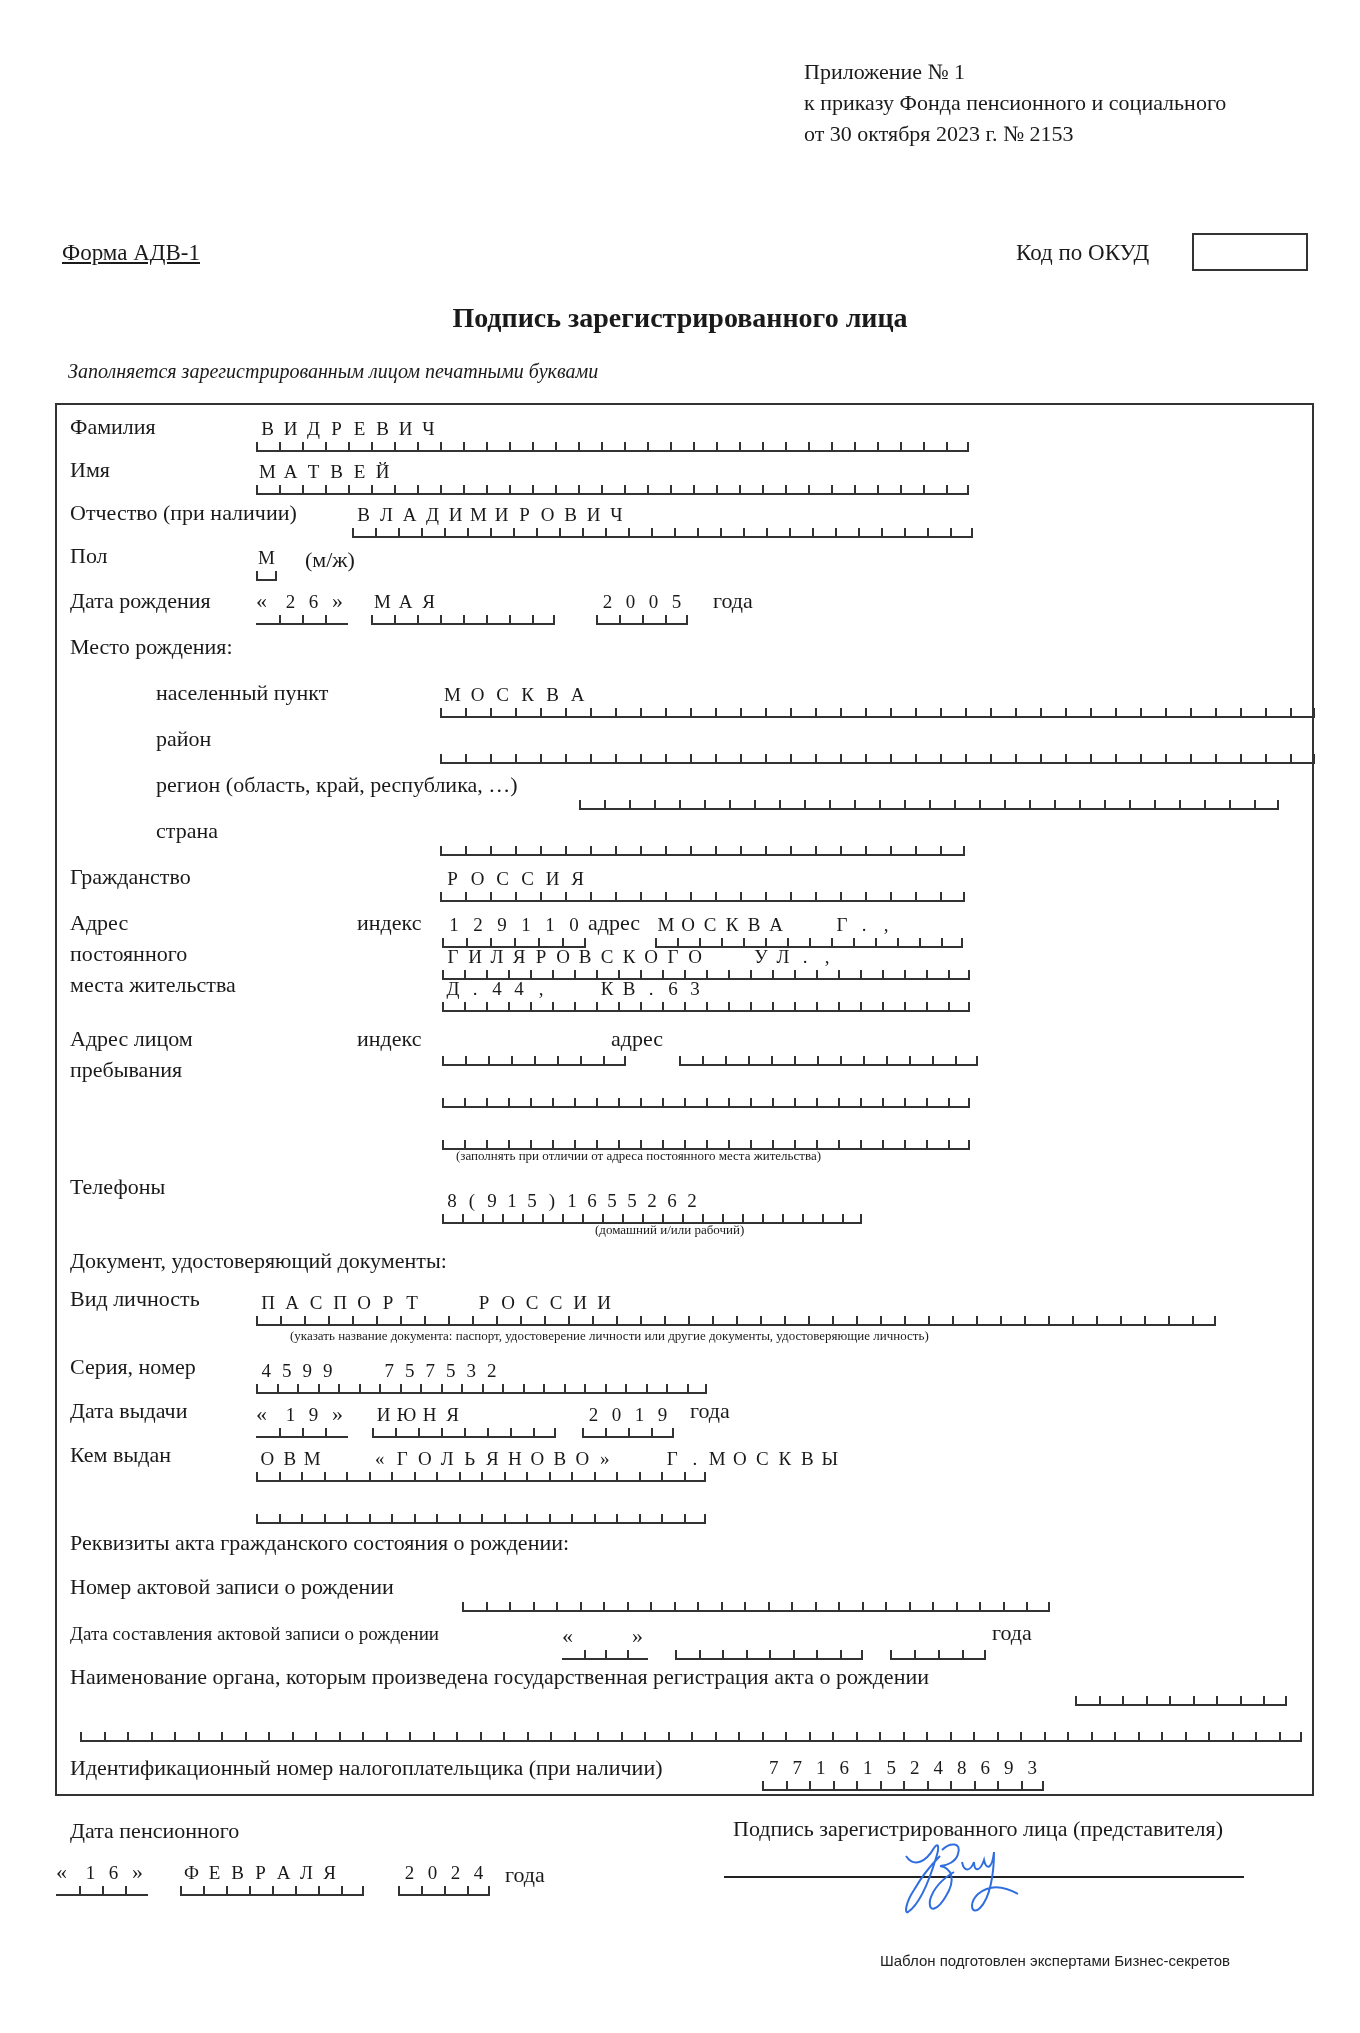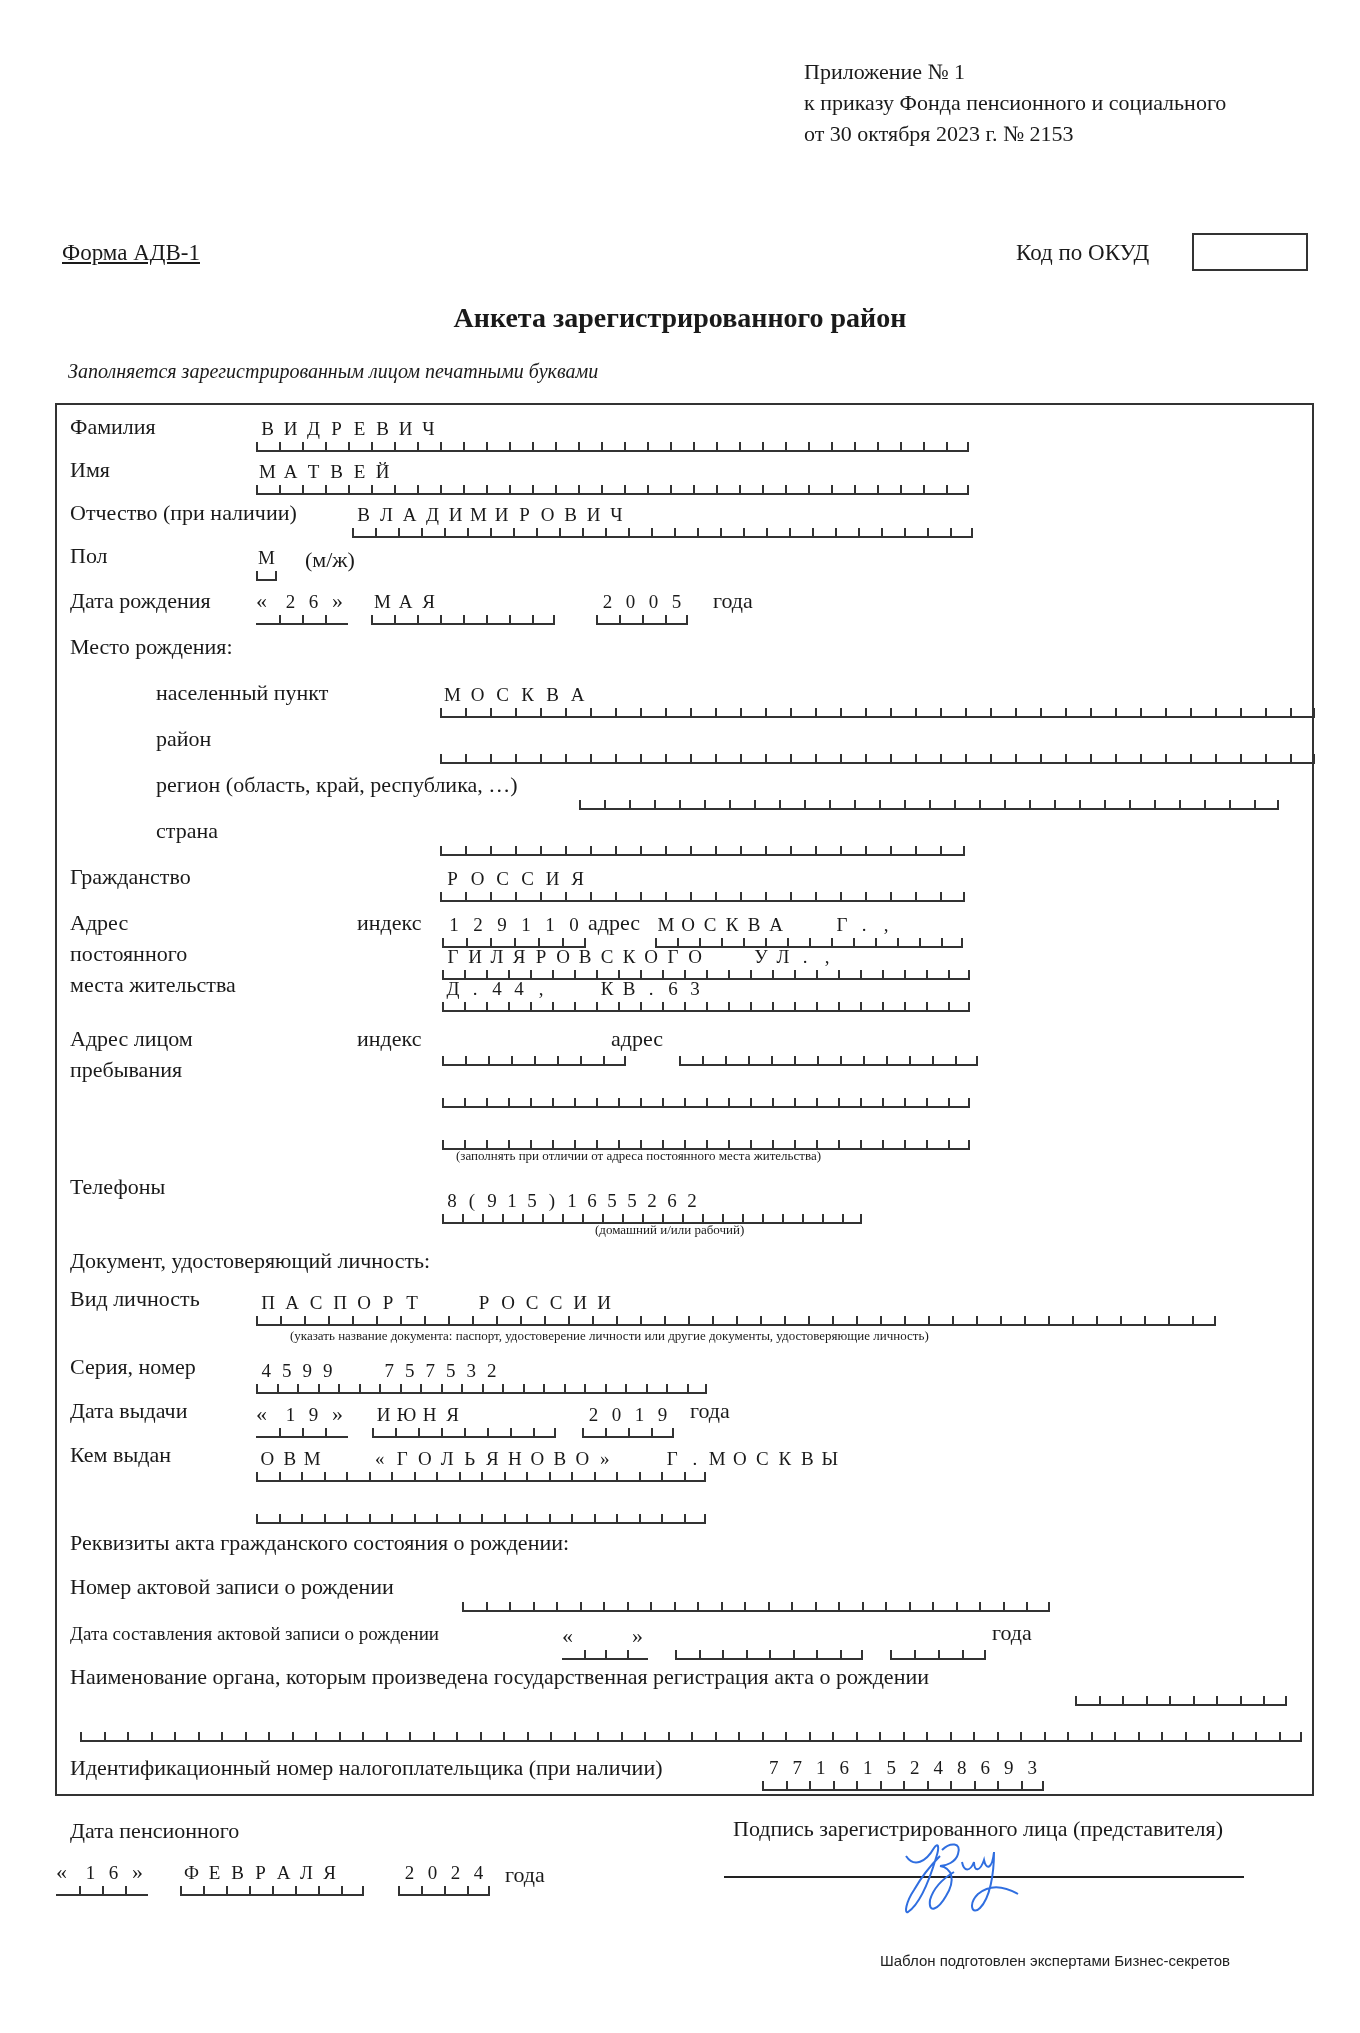--- a/index.html
+++ b/index.html
@@ -29,21 +29,21 @@
 <body>
 
 <div class="abs appendix">
   <div>Приложение № 1</div>
   <div>к приказу Фонда пенсионного и социального</div>
   <div>от 30 октября 2023 г. № 2153</div>
 </div>
 <div class="abs form-code">Форма АДВ-1</div>
 <div class="abs okud-label">Код по ОКУД</div>
 <div class="abs okud-box"></div>
-<div class="abs title">Анкета зарегистрированного район</div>
+<div class="abs title">Подпись зарегистрированного лица</div>
 <div class="abs subtitle">Заполняется зарегистрированным лицом печатными буквами</div>
 
 <div class="abs frame"></div>
 
 <div class="abs t22" style="left:70px;top:414px">Фамилия</div>
 <div class="abs t22" style="left:70px;top:457px">Имя</div>
 <div class="abs t22" style="left:70px;top:500px">Отчество (при наличии)</div>
 <div class="abs t22" style="left:70px;top:543px">Пол</div>
 <div class="abs t22" style="left:305px;top:547px">(м/ж)</div>
 <div class="abs t22" style="left:70px;top:588px">Дата рождения</div>
@@ -64,21 +64,21 @@
 
 <div class="abs t22" style="left:70px;top:1026px">Адрес лицом</div>
 <div class="abs t22" style="left:70px;top:1057px">пребывания</div>
 <div class="abs t22" style="left:357px;top:1026px">индекс</div>
 <div class="abs t22" style="left:611px;top:1026px">адрес</div>
 <div class="abs small" style="left:456px;top:1148px">(заполнять при отличии от адреса постоянного места жительства)</div>
 
 <div class="abs t22" style="left:70px;top:1174px">Телефоны</div>
 <div class="abs small" style="left:595px;top:1222px">(домашний и/или рабочий)</div>
 
-<div class="abs t22" style="left:70px;top:1248px">Документ, удостоверяющий личность:</div>
+<div class="abs t22" style="left:70px;top:1248px">Документ, удостоверяющий документы:</div>
 <div class="abs t22" style="left:70px;top:1286px">Вид личность</div>
 <div class="abs small" style="left:290px;top:1328px">(указать название документа: паспорт, удостоверение личности или другие документы, удостоверяющие личность)</div>
 <div class="abs t22" style="left:70px;top:1354px">Серия, номер</div>
 <div class="abs t22" style="left:70px;top:1398px">Дата выдачи</div>
 <div class="abs t22" style="left:690px;top:1398px">года</div>
 <div class="abs t22" style="left:70px;top:1442px">Кем выдан</div>
 
 <div class="abs t22" style="left:70px;top:1530px">Реквизиты акта гражданского состояния о рождении:</div>
 <div class="abs t22" style="left:70px;top:1574px">Номер актовой записи о рождении</div>
 <div class="abs t19" style="left:70px;top:1622px">Дата составления актовой записи о рождении</div>

